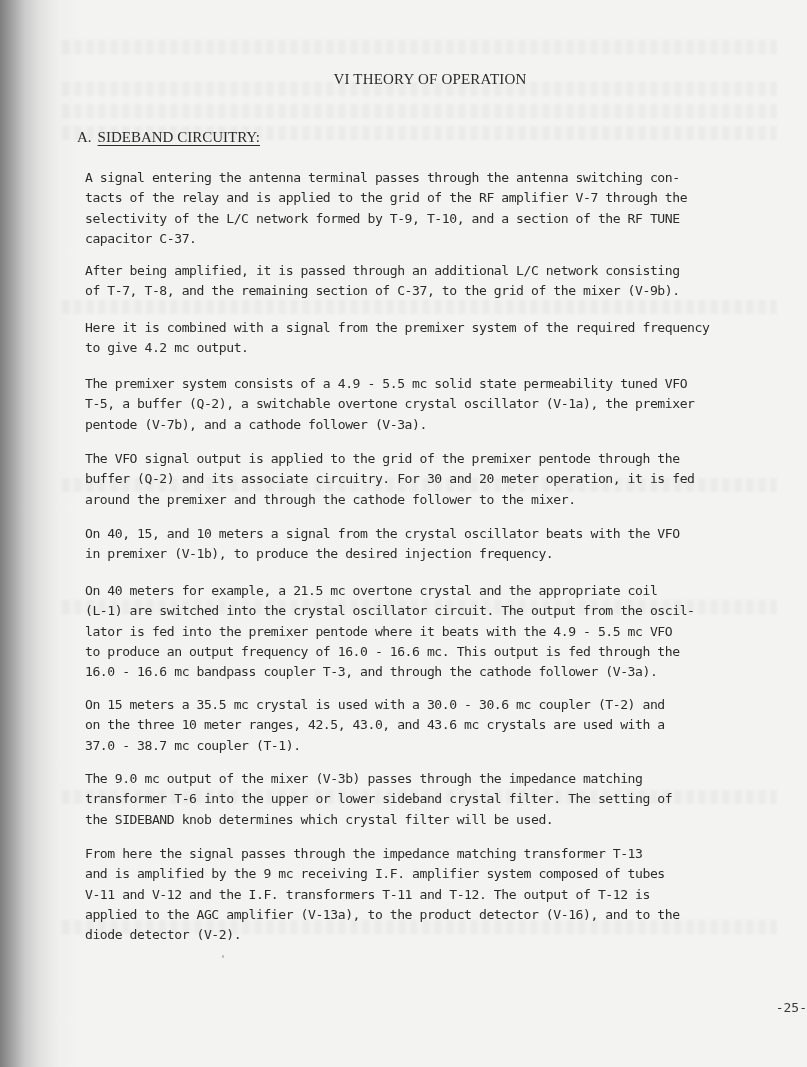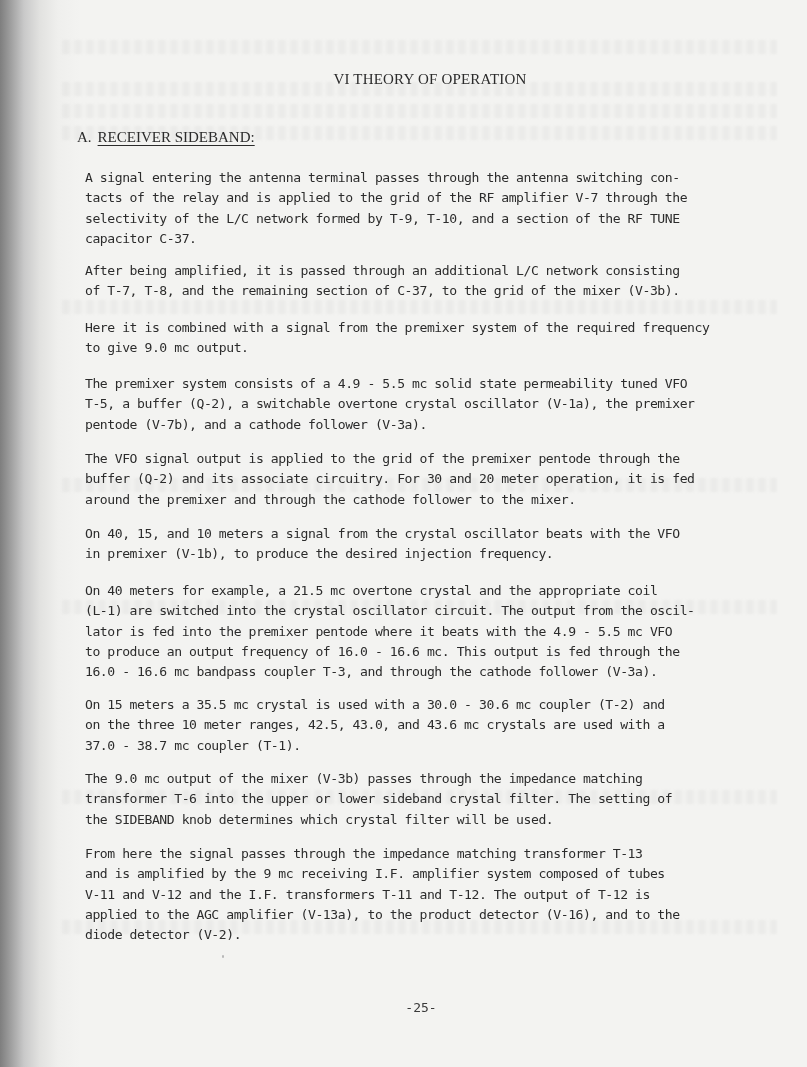--- a/index.html
+++ b/index.html
@@ -79,21 +79,21 @@
       line-height: 20.3px;
       letter-spacing: -0.45px;
       color: #2c2c2c;
       margin: 0;
       white-space: pre-line;
     }
     .page-number {
       position: absolute;
       left: 15px; right: 0;
       top: 1000px;
-      text-align: center;
+      text-align: right;
       font-family: "DejaVu Sans Mono", "Liberation Mono", monospace;
       font-size: 13px;
       color: #3a3a3a;
       padding-left: 20px;
     }
     .speck {
       position: absolute;
       width: 2px; height: 3px;
       background: #b8b8b8;
       border-radius: 1px;
@@ -111,31 +111,31 @@
   <div class="bleed" style="top:300px"></div>
   <div class="bleed" style="top:478px"></div>
   <div class="bleed" style="top:600px"></div>
   <div class="bleed" style="top:790px"></div>
   <div class="bleed" style="top:920px"></div>
 
   <div class="content">
     <div class="section-title">VI   THEORY OF OPERATION</div>
 
     <div class="subsection">
-      <span>A.</span><span class="u">RECEIVER SIDEBAND:</span>
+      <span>A.</span><span class="u">SIDEBAND CIRCUITRY:</span>
     </div>
 
     <p class="para" style="top:100px">A signal entering the antenna terminal passes through the antenna switching con-
 tacts of the relay and is applied to the grid of the RF amplifier V-7 through the
 selectivity of the L/C network formed by T-9, T-10, and a section of the RF TUNE
 capacitor C-37.</p>
     <p class="para" style="top:193px">After being amplified, it is passed through an additional L/C network consisting
-of T-7, T-8, and the remaining section of C-37, to the grid of the mixer (V-3b).</p>
+of T-7, T-8, and the remaining section of C-37, to the grid of the mixer (V-9b).</p>
     <p class="para" style="top:250px">Here it is combined with a signal from the premixer system of the required frequency
-to give 9.0 mc output.</p>
+to give 4.2 mc output.</p>
     <p class="para" style="top:306px">The premixer system consists of a 4.9 - 5.5 mc solid state permeability tuned VFO
 T-5, a buffer (Q-2), a switchable overtone crystal oscillator (V-1a), the premixer
 pentode (V-7b), and a cathode follower (V-3a).</p>
     <p class="para" style="top:381px">The VFO signal output is applied to the grid of the premixer pentode through the
 buffer (Q-2) and its associate circuitry.  For 30 and 20 meter operation, it is fed
 around the premixer and through the cathode follower to the mixer.</p>
     <p class="para" style="top:456px">On 40, 15, and 10 meters a signal from the crystal oscillator beats with the VFO
 in premixer (V-1b), to produce the desired injection frequency.</p>
     <p class="para" style="top:513px">On 40 meters for example, a 21.5 mc overtone crystal and the appropriate coil
 (L-1) are switched into the crystal oscillator circuit.  The output from the oscil-

